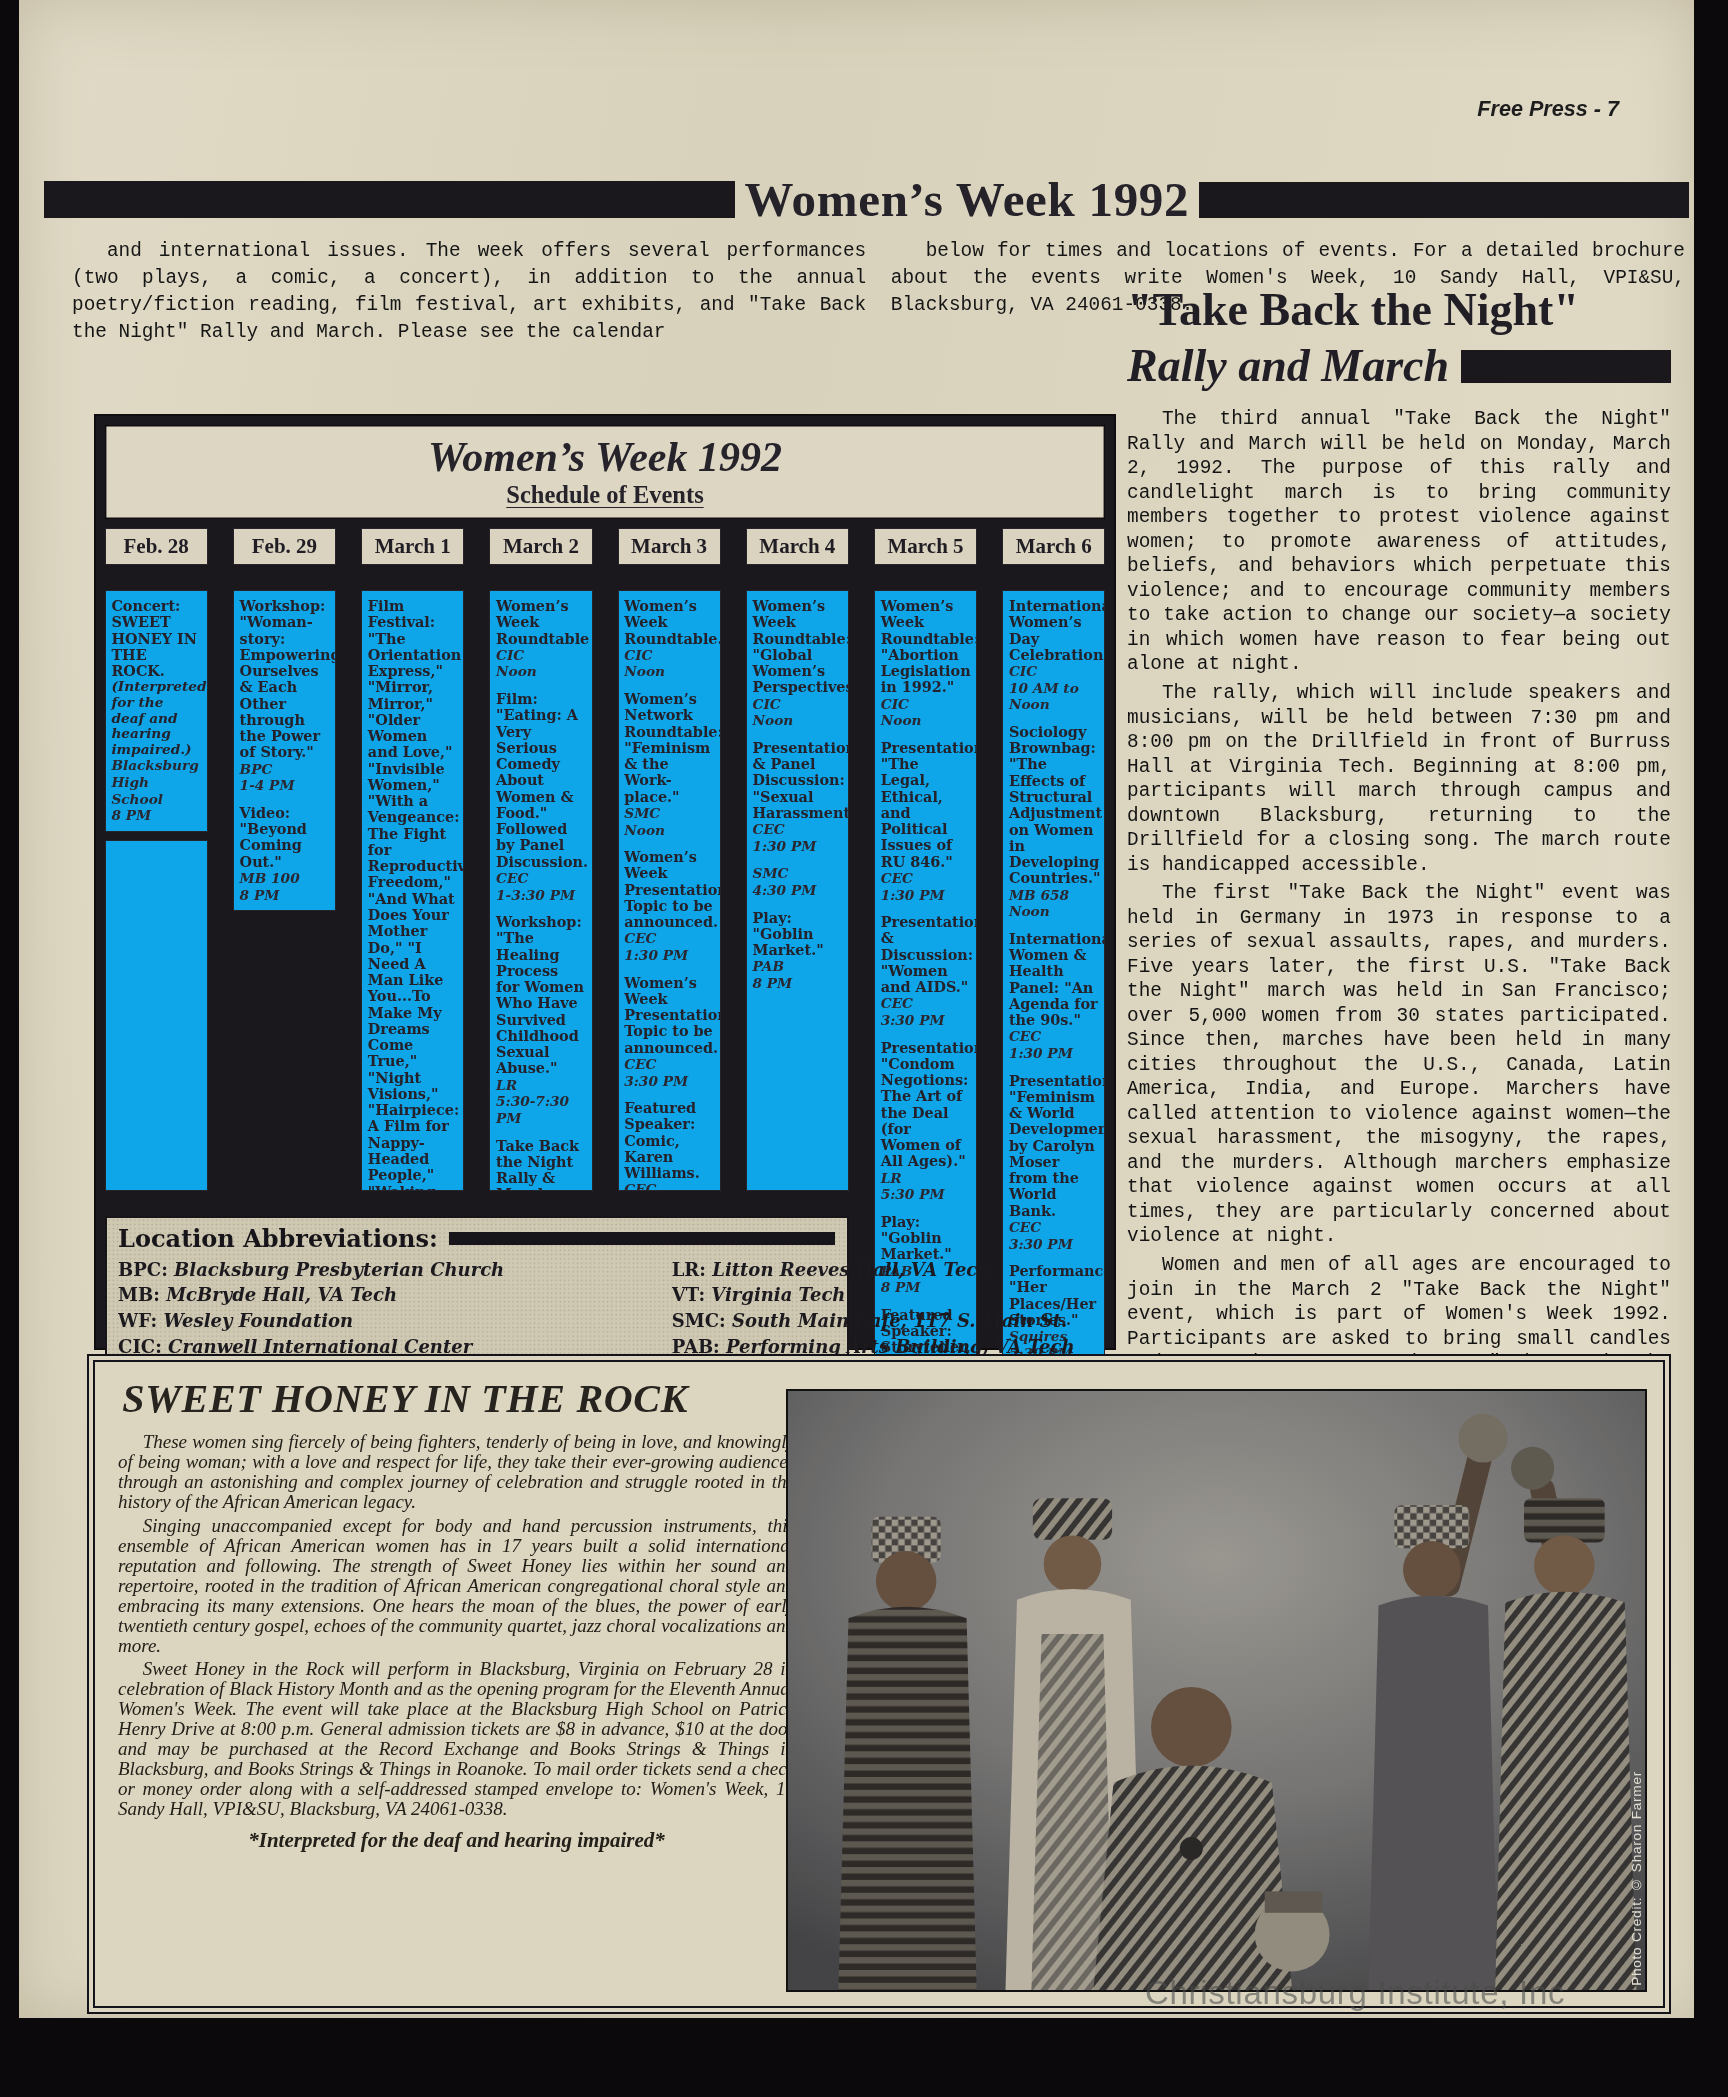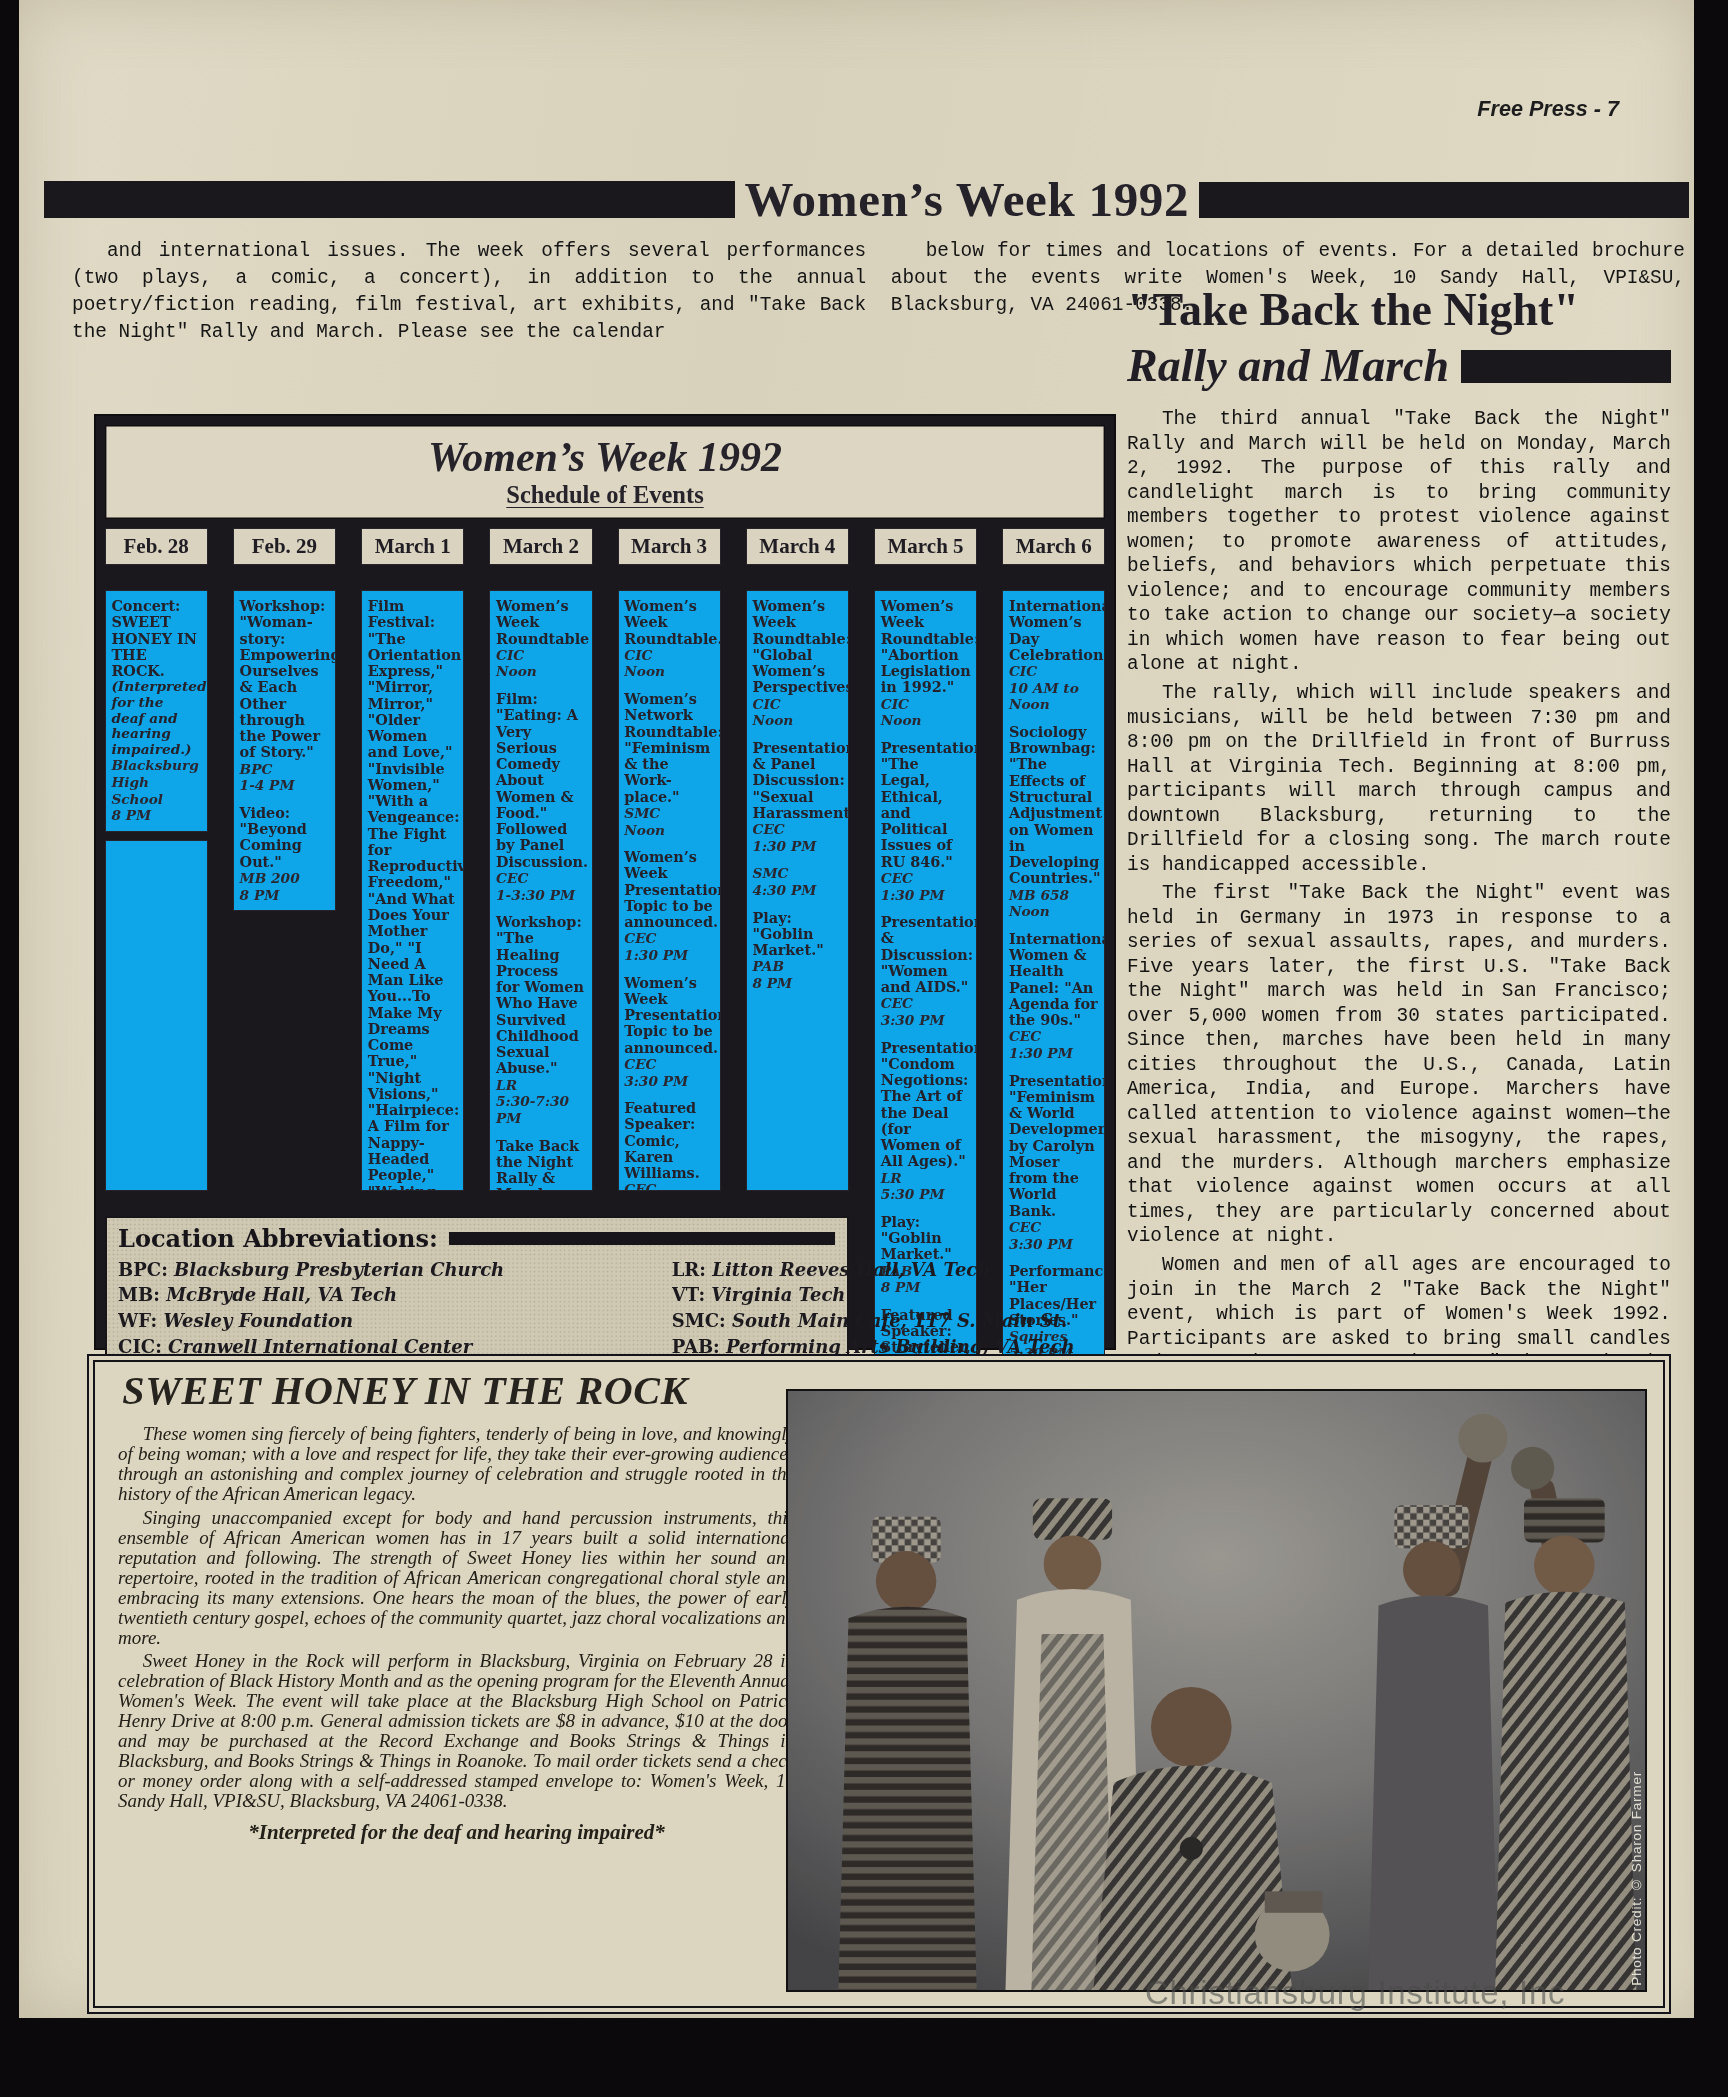--- a/index.html
+++ b/index.html
@@ -55,21 +55,21 @@
   
   .tbn{position:absolute;left:1108px;top:282px;width:544px;}
   .tbn h2{margin:0 0 13px 0;font:700 46px/1.22 "Liberation Serif",serif;color:#211e26;}
   .tbn .h2row{display:flex;align-items:center;gap:11.5px;font-style:italic;}
   .hbar-head{display:inline-block;width:115px;height:33px;background:#1b181d;flex:1;}
   .tw{margin:0 0 4.3px 0;font:19.4px/24.5px "Liberation Mono",monospace;color:#141414;text-align:justify;text-indent:3ch;}
   .tw:last-child::after{content:"";display:inline-block;width:26px;height:12.2px;background:#1c1a1e;margin-left:7.2px;}
   
   .feature{position:absolute;left:68px;top:1354px;width:1584px;height:660px;box-sizing:border-box;border:2.2px solid #15131a;background:#dcd6c0;}
   .feature::before{content:"";position:absolute;inset:3.6px;border:2.2px solid #15131a;pointer-events:none;}
-  .sh-left{position:absolute;left:29px;top:11px;width:677px;}
+  .sh-left{position:absolute;left:29px;top:19px;width:677px;}
   .sh-left h3{margin:0 0 10px 4.3px;font:italic 700 40px "Liberation Serif",serif;letter-spacing:0.7px;color:#27241f;white-space:nowrap;}
   .fp{margin:0 0 3.6px 0;font:italic 19px/20px "Liberation Serif",serif;color:#232019;text-align:justify;text-indent:2.6ch;}
   .footnote{margin-top:8.6px;text-align:center;font:italic 700 21px "Liberation Serif",serif;color:#232019;}
   .photo{position:absolute;right:21.6px;top:33px;width:861px;height:603px;border:2.2px solid #111;background:#3c3e44;box-sizing:border-box;}
   .photo svg{display:block;width:100%;height:100%;}
   .photo-credit{position:absolute;right:1.4px;bottom:4.3px;writing-mode:vertical-rl;transform:rotate(180deg);font:13.7px "Liberation Sans",sans-serif;color:#e9e5d9;letter-spacing:0.7px;opacity:.95;}
   
   .watermark{position:absolute;left:1126px;top:1974px;z-index:6;font:33px "Liberation Sans",sans-serif;color:rgba(72,74,72,.58);white-space:nowrap;letter-spacing:0.7px;text-align:center;}
 </style>
 </head>
@@ -122,21 +122,21 @@
       <div class="day-col">
         <div class="cell">
 
         <div class="evt">
               <div class="evt-title">Workshop: "Woman-story: Empowering Ourselves &amp; Each Other through the Power of Story."</div>
               <div class="evt-loc">BPC</div>
               <div class="evt-time">1-4 PM</div>
             </div>
             <div class="evt">
               <div class="evt-title">Video: "Beyond Coming Out."</div>
-              <div class="evt-loc">MB 200</div>
+              <div class="evt-loc">MB 100</div>
               <div class="evt-time">8 PM</div>
             </div>
           </div>
       </div>
 
       <div class="day-col">
         <div class="cell full">
 
         <div class="evt">
               <div class="evt-title">Film Festival: "The Orientation Express," "Mirror, Mirror," "Older Women and Love," "Invisible Women," "With a Vengeance: The Fight for Reproductive Freedom," "And What Does Your Mother Do," "I Need A Man Like You...To Make My Dreams Come True," "Night Visions," "Hairpiece: A Film for Nappy-Headed People," "Waking Up to Rape."</div>

